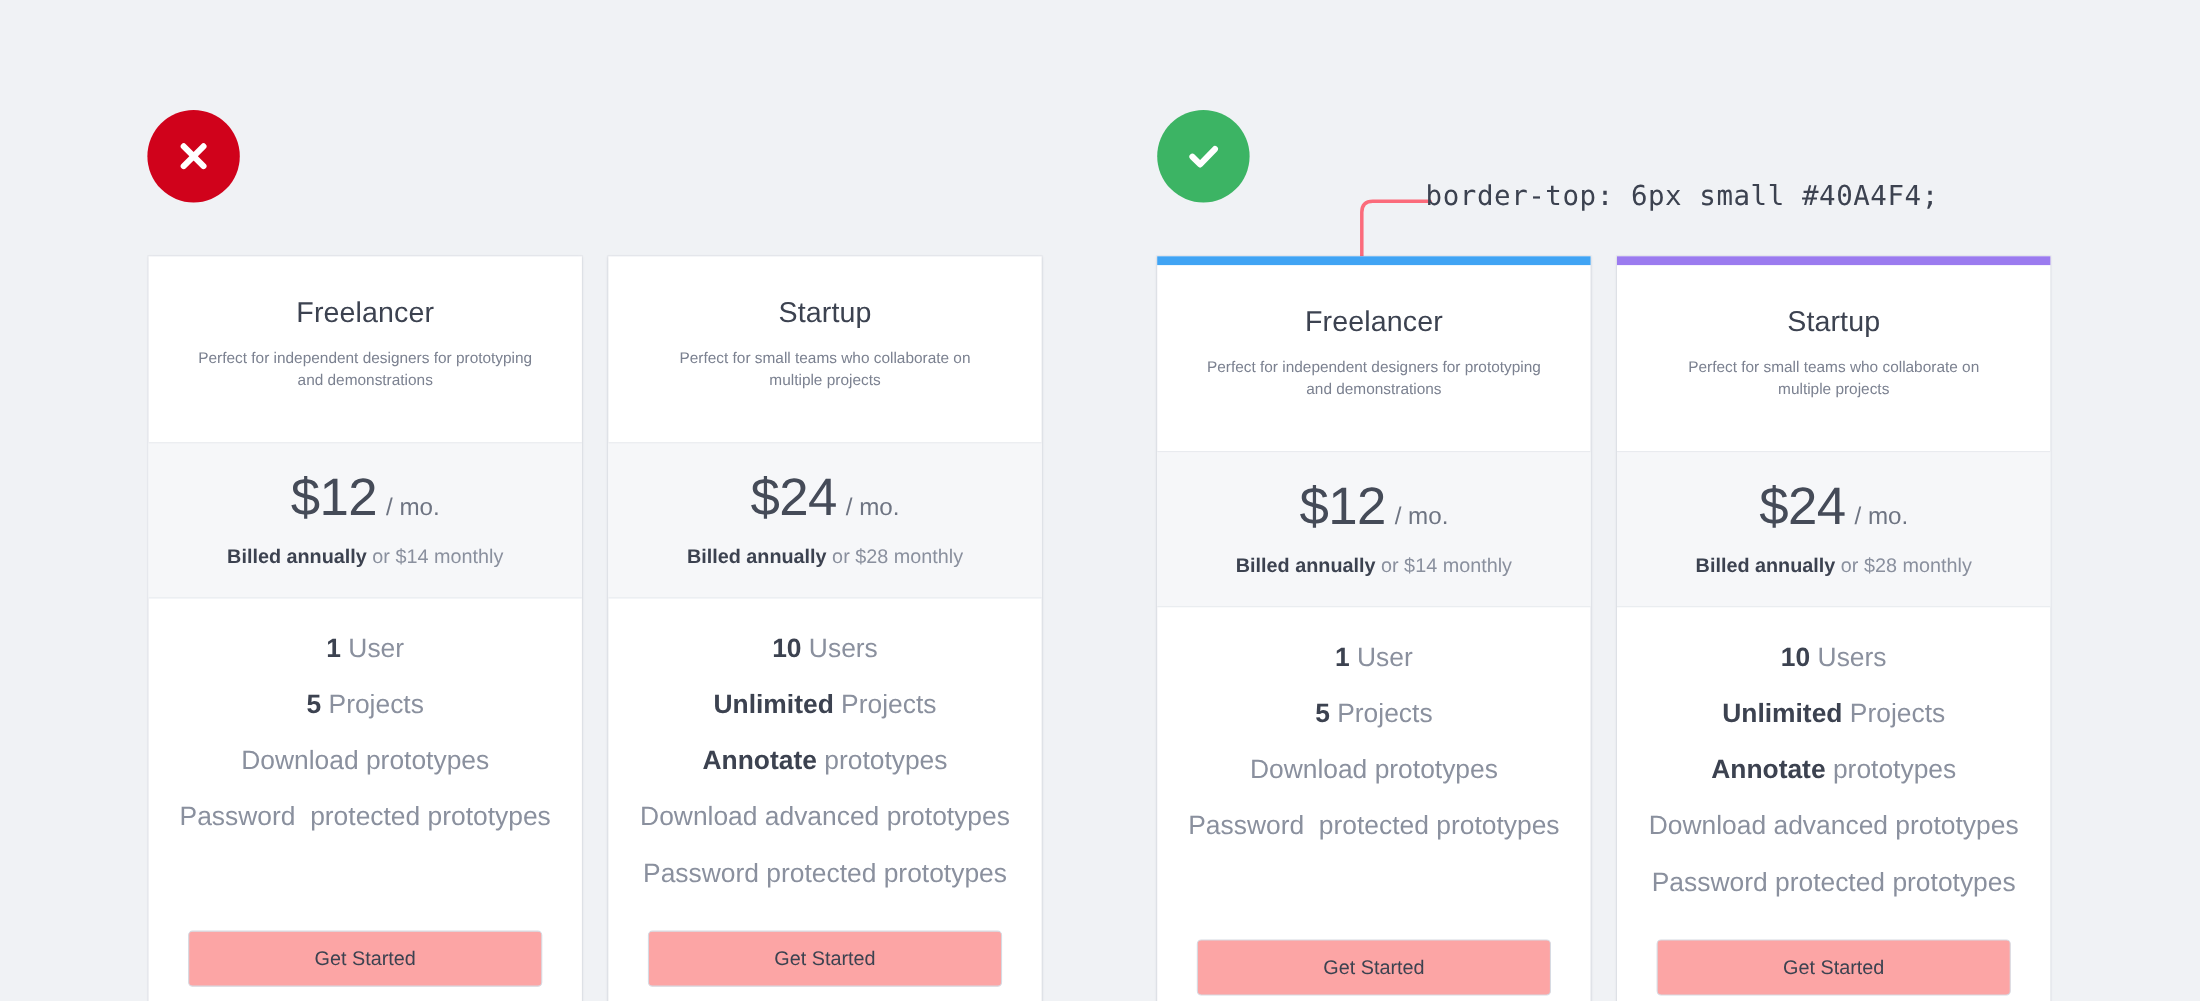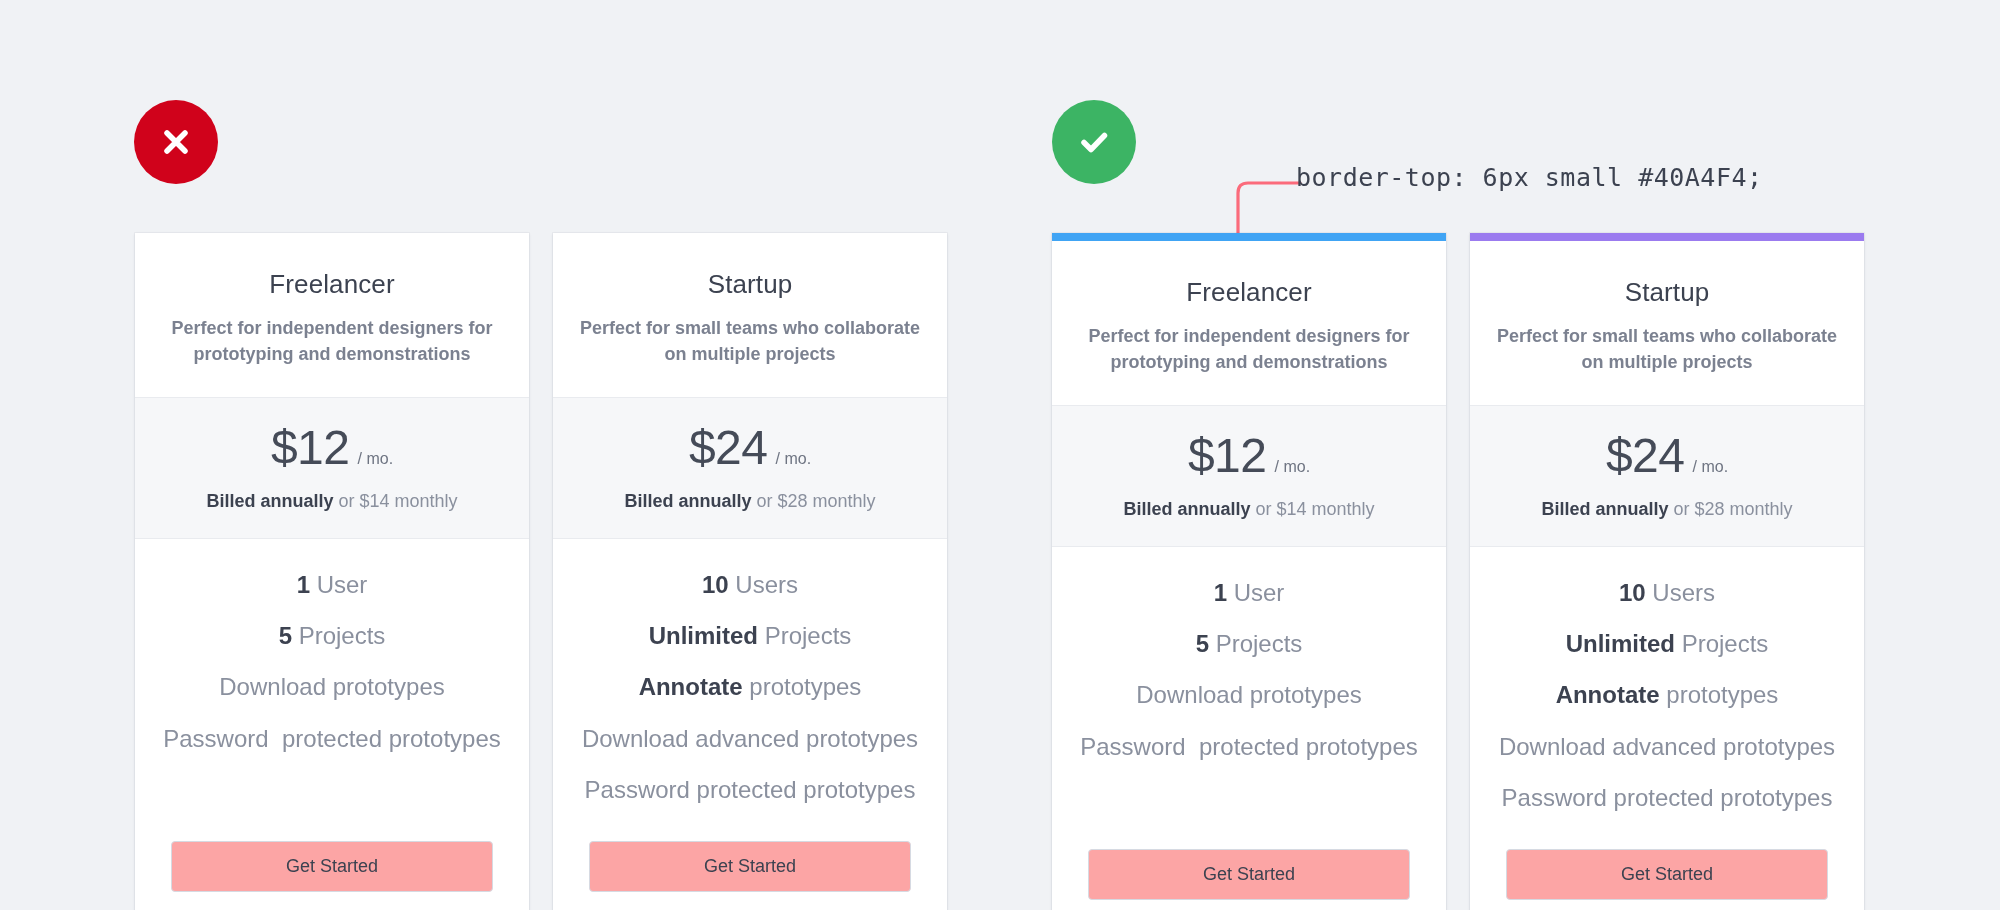--- a/index.html
+++ b/index.html
@@ -84,25 +84,25 @@
     text-align: center;
   }
   .plan-name {
     font-size: 26px;
     color: #3c4250;
     font-weight: 400;
     margin: 0 0 16px 0;
     letter-spacing: 0.1px;
   }
   .plan-tagline {
-    font-size: 18px;
+    font-size: 14px;
     line-height: 1.42;
     color: #7b8190;
-    margin: 0;
-    font-weight: 700;
+    margin: 16px;
+    font-weight: 400;
   }
 
   .card-price {
     background: #f6f7f9;
     border-top: 1px solid #e9ebef;
     border-bottom: 1px solid #e9ebef;
     padding: 22px 20px 26px;
     text-align: center;
   }
   .price-row {
@@ -112,21 +112,21 @@
     gap: 8px;
     margin-bottom: 16px;
   }
   .price-amount {
     font-size: 48px;
     color: #454b58;
     font-weight: 300;
     letter-spacing: -0.5px;
   }
   .price-period {
-    font-size: 16px;
+    font-size: 22px;
     color: #6e7482;
     font-weight: 400;
   }
   .billing {
     font-size: 18px;
     color: #8a909e;
     font-weight: 400;
   }
   .billing b {
     color: #3c4250;

